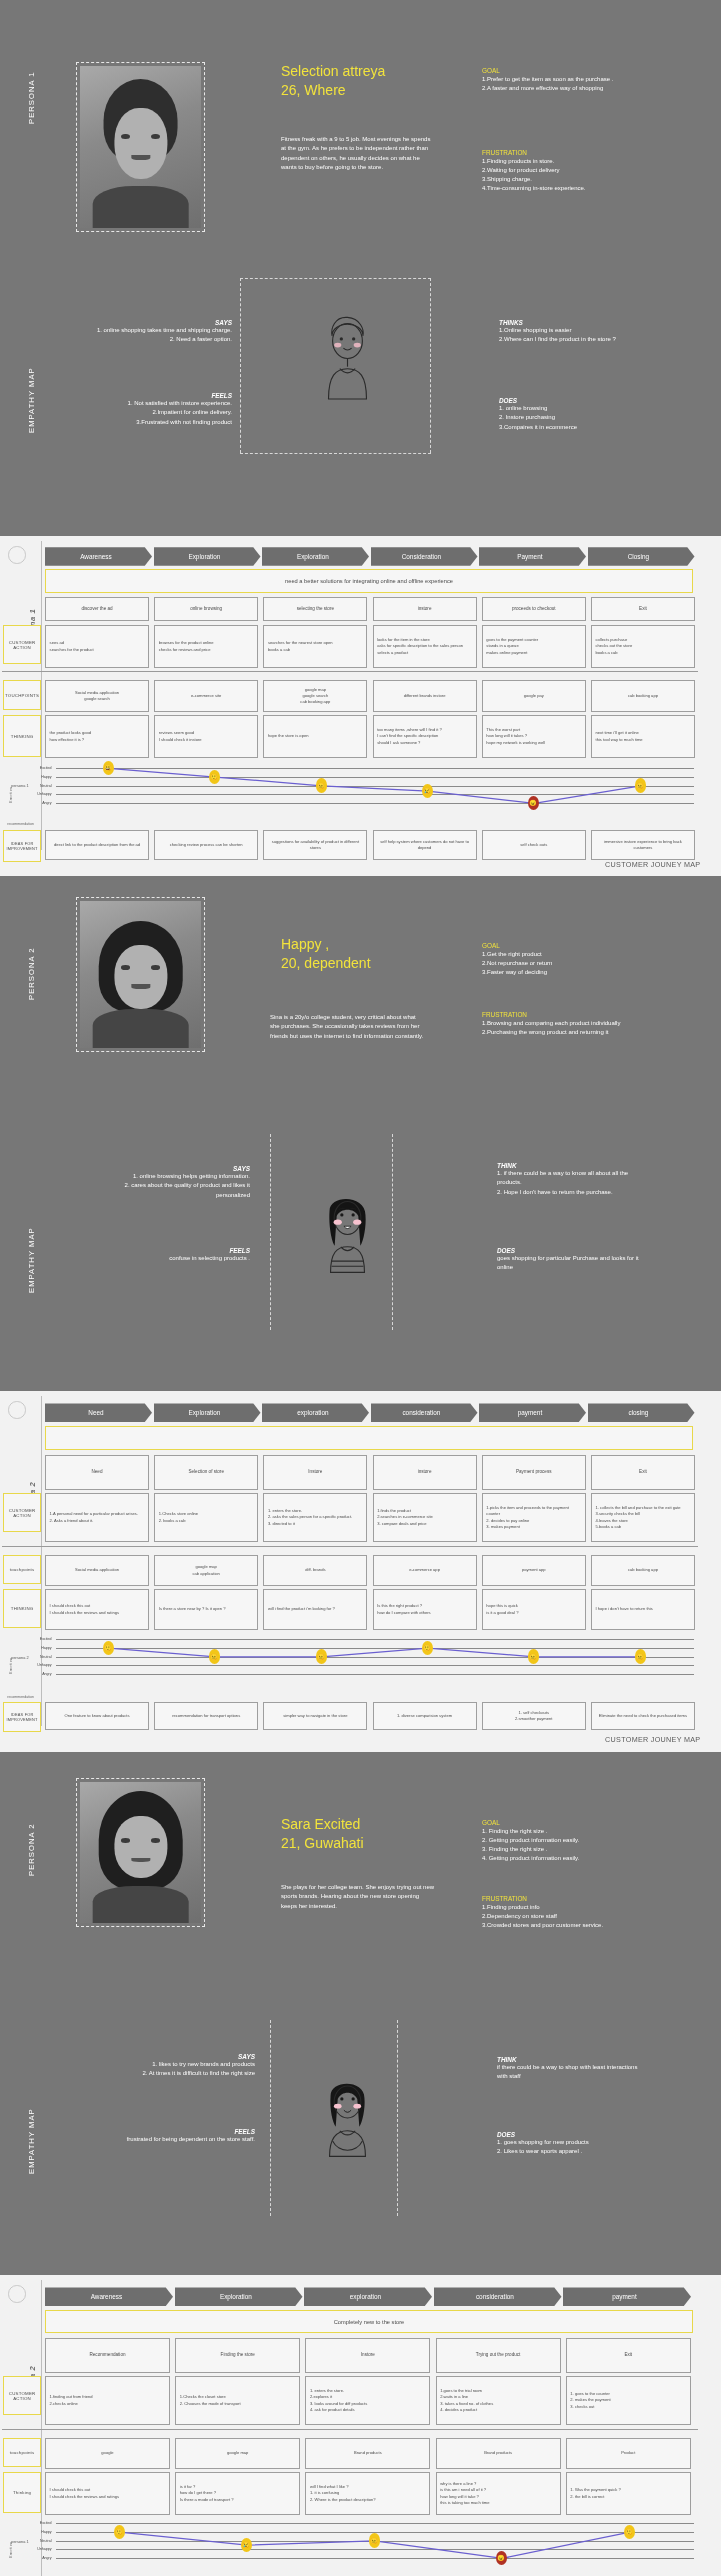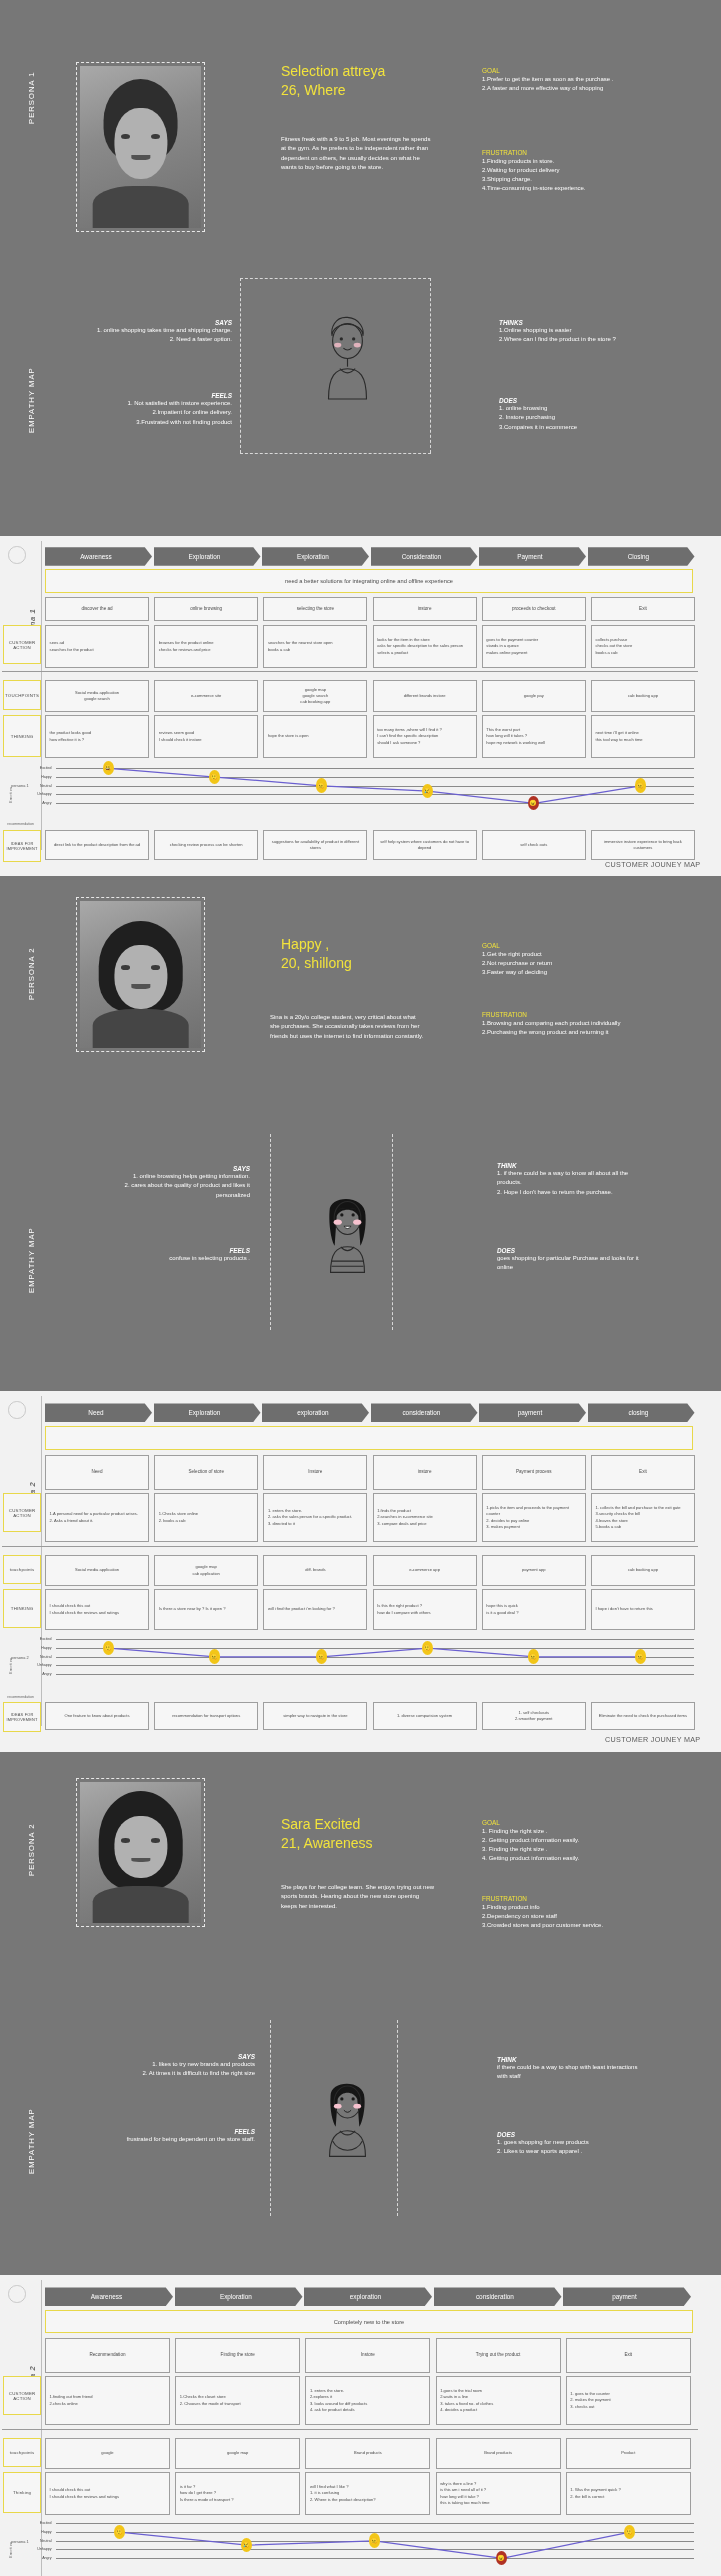--- a/index.html
+++ b/index.html
@@ -438,21 +438,21 @@
         <div class="ph-face" style="top:30%;"></div>
         <div class="ph-eye l" style="top:44%;"></div>
           <div class="ph-eye r" style="top:44%;"></div>
         <div class="ph-mouth" style="top:57%;"></div>
         <div class="ph-body"></div>
       </div>
     </div>
 
     <div class="persona-name" style="left:281px; top:59px;">
       <div>Happy ,</div>
-      <div>20, shillong</div>
+      <div>20, dependent</div>
     </div>
 
     <div class="persona-bio" style="left:270px; top:137px; width:155px; white-space:pre-line;">Sina is a 20y/o college student, very critical about what she purchases. She occasionally takes reviews from her friends but uses the internet to find information constantly.</div>
 
     <div class="gf-block" style="left:482px; top:66px;">
       <div class="gf-title">GOAL</div>
       <div class="gf-list" style="white-space:pre-line;">1.Get the right product
 2.Not repurchase or return
 3.Faster way of deciding</div>
     </div>
@@ -684,21 +684,21 @@
         <div class="ph-face" style="top:24%;"></div>
         <div class="ph-eye l" style="top:40%;"></div>
           <div class="ph-eye r" style="top:40%;"></div>
         <div class="ph-mouth" style="top:54%;"></div>
         <div class="ph-body"></div>
       </div>
     </div>
 
     <div class="persona-name" style="left:281px; top:63px;">
       <div>Sara Excited</div>
-      <div>21, Awareness</div>
+      <div>21, Guwahati</div>
     </div>
 
     <div class="persona-bio" style="left:281px; top:131px; width:155px; white-space:pre-line;">She plays for her college team. She enjoys trying out new sports brands. Hearing about the new store opening keeps her interested.</div>
 
     <div class="gf-block" style="left:482px; top:67px;">
       <div class="gf-title">GOAL</div>
       <div class="gf-list" style="white-space:pre-line;">1. Finding the right size .
 2. Getting product information easily.
 3. Finding the right size .
 4. Getting product information easily.</div>

